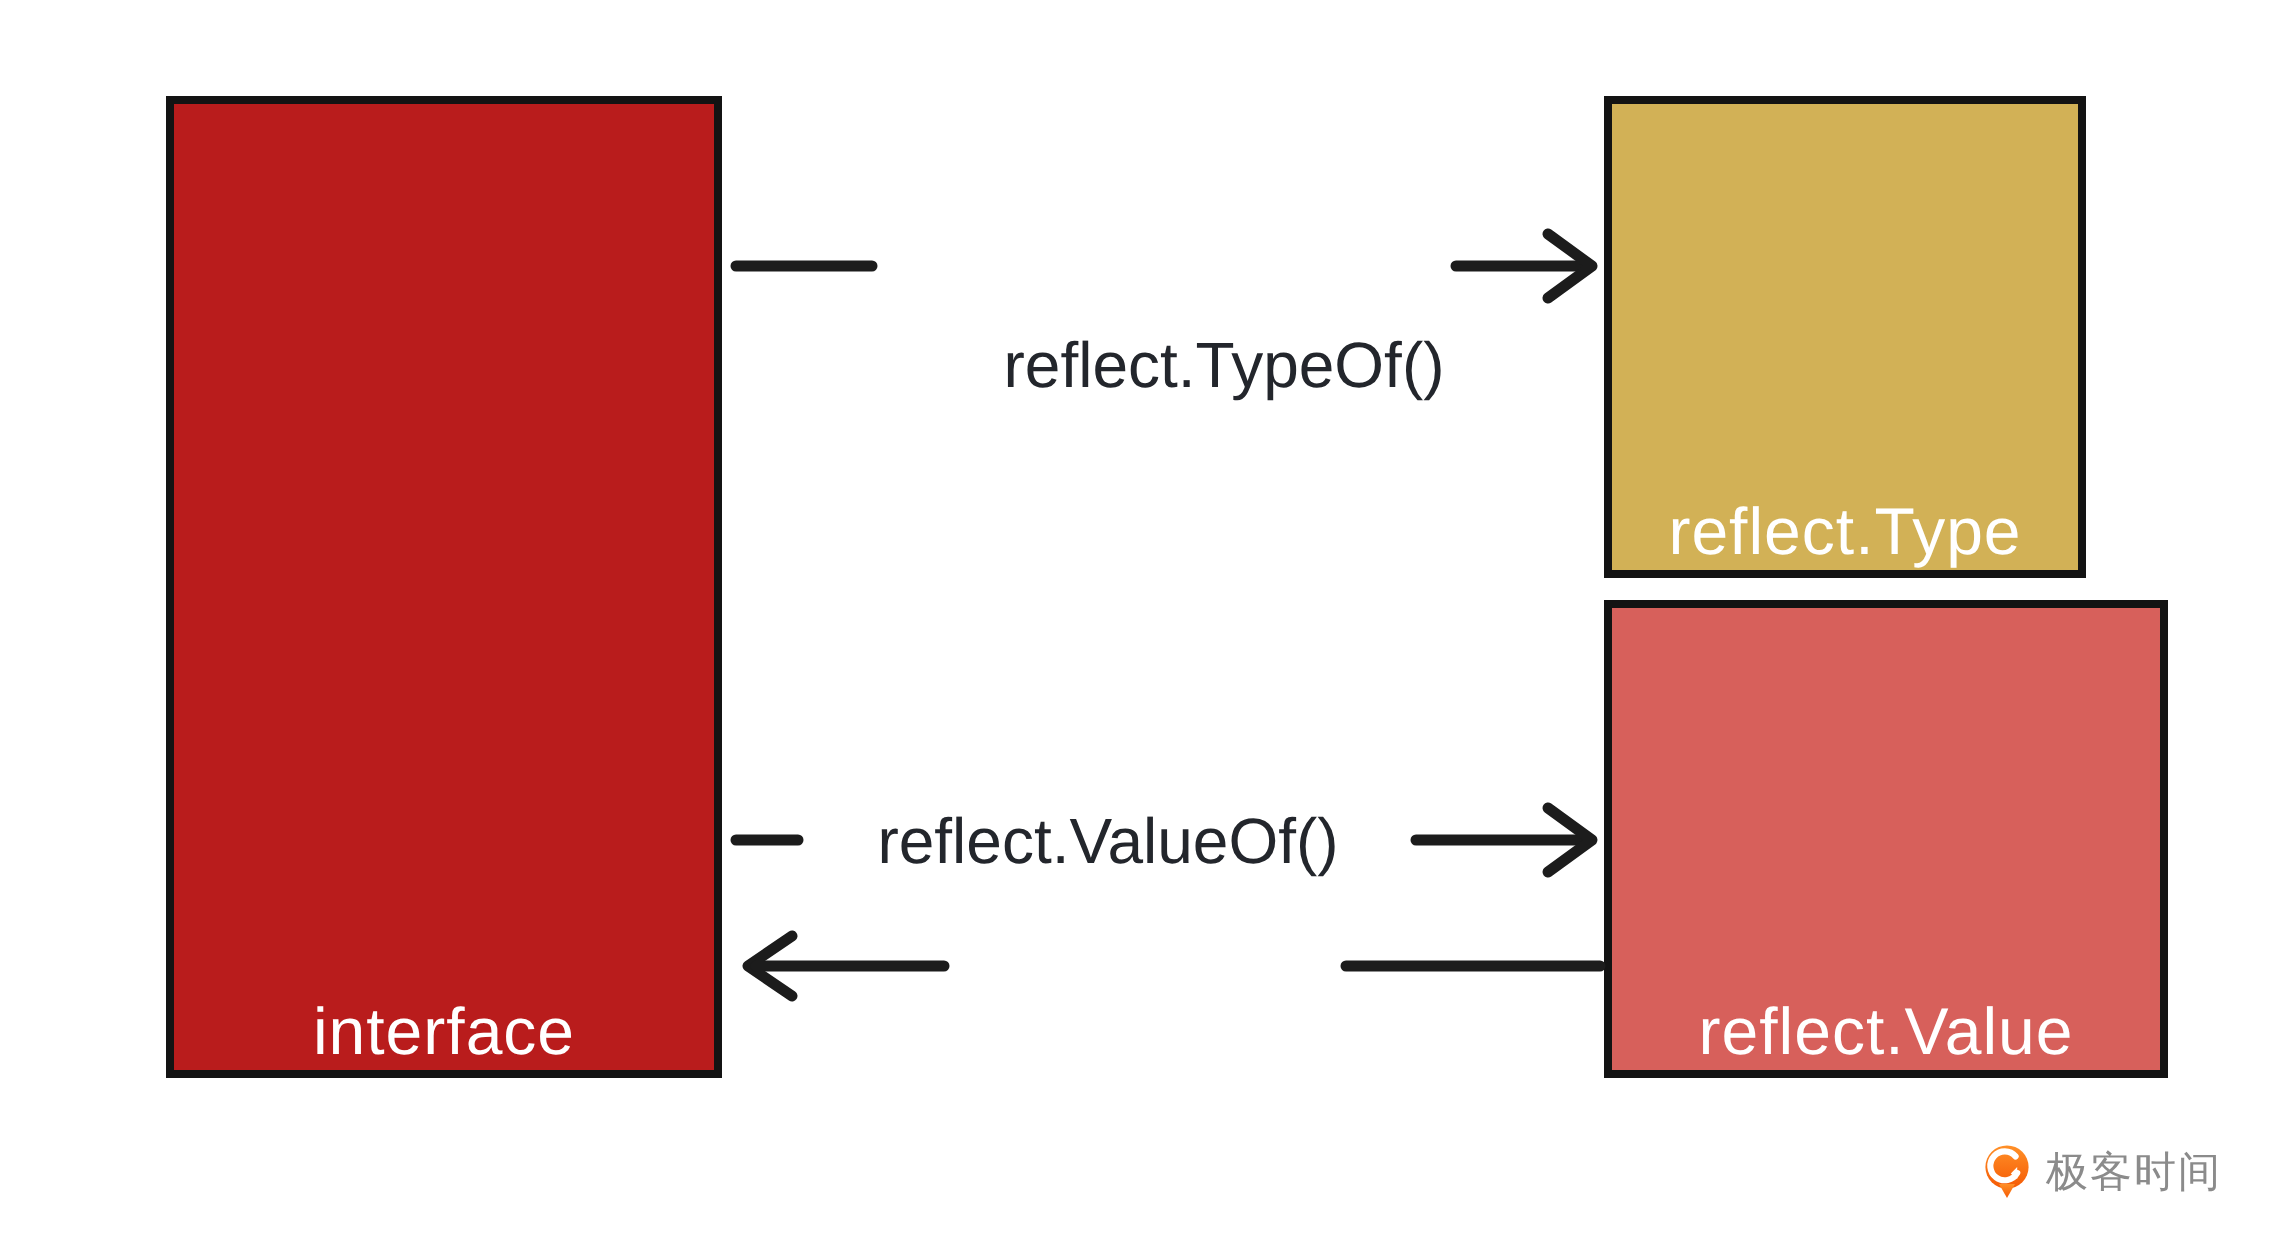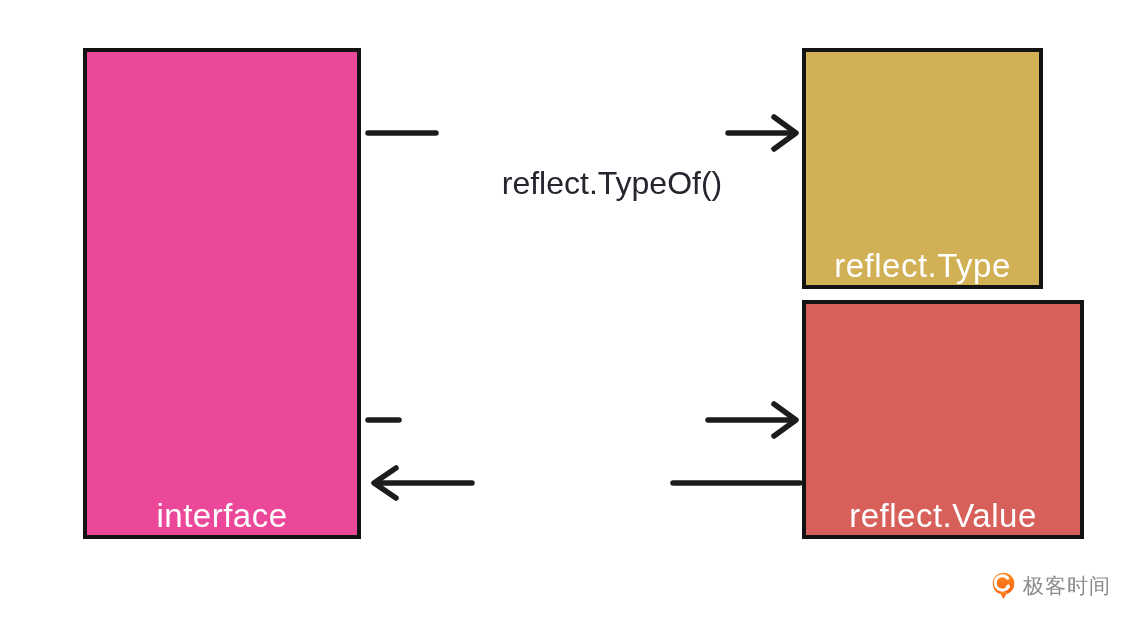--- a/index.html
+++ b/index.html
@@ -24,21 +24,21 @@
     justify-content: center;
     color: #ffffff;
     font-size: 33px;
     letter-spacing: 0.5px;
   }
   .node-interface {
     left: 83px;
     top: 48px;
     width: 278px;
     height: 491px;
-    background: #ec4899;
+    background: #b91c1c;
   }
   .node-type {
     left: 802px;
     top: 48px;
     width: 241px;
     height: 241px;
     background: #d2b156;
   }
   .node-value {
     left: 802px;
@@ -114,20 +114,21 @@
     </g>
 
     <g>
       <polyline points="396,468 374,483 396,498"></polyline>
       <line x1="378" y1="483" x2="472" y2="483"></line>
       <line x1="673" y1="483" x2="800" y2="483"></line>
     </g>
   </svg>
 
   <div class="edge-label" style="left:612px; top:135px;margin-top:48px;">reflect.TypeOf()</div>
+  <div class="edge-label" style="left:554px; top:421px;">reflect.ValueOf()</div>
 
   <div class="logo">
     <svg width="25" height="30" viewBox="0 0 25 30">
       <defs>
         <linearGradient id="gk" x1="0" y1="0" x2="0" y2="1">
           <stop offset="0" stop-color="#ff9028"></stop>
           <stop offset="1" stop-color="#f55a05"></stop>
         </linearGradient>
       </defs>
       <circle cx="12.5" cy="11.5" r="10.8" fill="url(#gk)"></circle>

